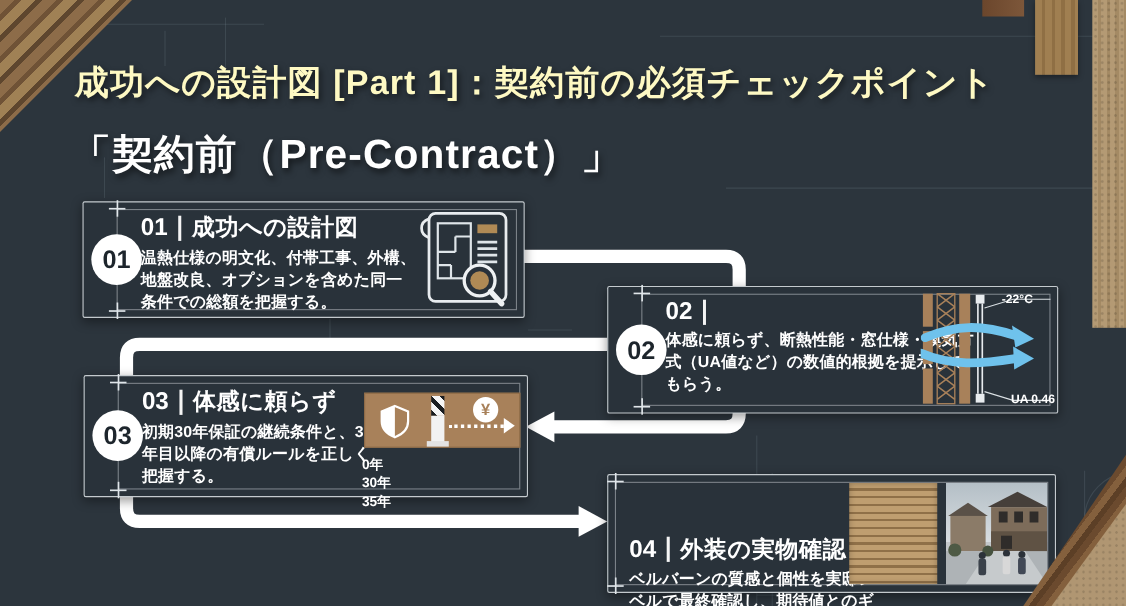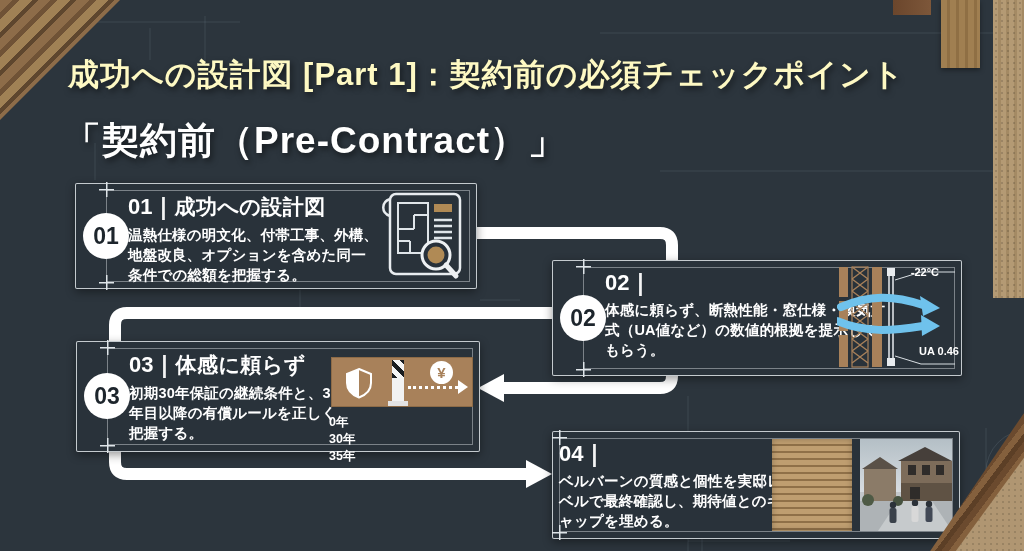--- a/index.html
+++ b/index.html
@@ -29,35 +29,35 @@
   .s4 .inner{inset:6px;}
   .plus{position:absolute;width:15px;height:15px;
     background:linear-gradient(#dfe5e9,#dfe5e9) center/15px 1.5px no-repeat,
                linear-gradient(#dfe5e9,#dfe5e9) center/1.5px 15px no-repeat;}
   .plus.tl{left:23px;top:-2px;} .plus.bl{left:23px;bottom:-2px;}
   .s4 .plus.tl{left:-1px;} .s4 .plus.bl{left:-1px;}
   .badge{position:absolute;left:7px;width:46px;height:46px;border-radius:50%;background:#fff;
     color:#1d252c;font-weight:700;font-size:23px;display:flex;align-items:center;justify-content:center;}
   .s1 .badge{top:29px;} .s2 .badge{top:34px;} .s3 .badge{top:31px;}
   .content{position:absolute;left:52px;top:9px;right:8px;bottom:8px;color:#fff;}
-  .s4 .content{left:6px;}
+  .s4 .content{left:19px;margin-top:44px;}
   .trow{display:flex;align-items:center;gap:8px;}
   .t-num{font-size:22px;font-weight:700;}
   .t-sep{font-size:21px;font-weight:700;opacity:.95;transform:scaleY(1.15);}
   .t-title{font-size:21px;font-weight:700;letter-spacing:.5px;white-space:nowrap;}
   .body{margin-top:5px;font-size:14.5px;font-weight:700;line-height:1.37;letter-spacing:.2px;}
   .s1 .body{width:252px;} .s2 .body{width:282px;} .s3 .body{width:214px;} .s4 .body{width:226px;}
 
   
   .icon1{position:absolute;right:8px;top:5px;}
 
   
   .icon2{position:absolute;right:2px;top:4px;width:122px;height:106px;}
   .icon2 .lbl{position:absolute;color:#fff;font-weight:700;font-size:11px;white-space:nowrap;}
-  .lbl-temp{top:1px;right:20px;} .lbl-ua{bottom:14px;right:0;}
+  .lbl-temp{top:1px;right:20px;} .lbl-ua{bottom:2px;right:0;}
 
   
   .icon3{position:absolute;right:6px;top:15px;width:142px;}
   .w-rect{position:relative;width:142px;height:50px;background:#a8815a;border:1px solid #8d6b47;box-sizing:border-box;}
   .w-shield{position:absolute;left:13px;top:8px;}
   .w-pole-stripe{position:absolute;left:60px;top:2px;width:12px;height:18px;
     background:repeating-linear-gradient(45deg,#1a1d20 0 4px,#f5f5f5 4px 9px);}
   .w-pole{position:absolute;left:60px;top:20px;width:12px;height:24px;background:#f2f2f2;}
   .w-base{position:absolute;left:56px;top:43px;width:20px;height:5px;background:#e3e3e3;}
   .w-yen{position:absolute;left:98px;top:3px;width:23px;height:23px;border-radius:50%;background:#fff;
@@ -235,20 +235,21 @@
   </div>
 
   <div class="step s4">
     <div class="inner"></div>
     <div class="plus tl"></div>
     <div class="plus bl"></div>
     <div class="content">
       <div class="trow">
         <span class="t-num">04</span>
         <span class="t-sep">|</span>
+        <span class="t-title">外装の実物確認</span>
       </div>
       <div class="body">ベルバーンの質感と個性を実邸レベルで最終確認し、期待値とのギャップを埋める。</div>
     </div>
     <div class="photos">
       <div class="tex"></div>
       <div class="photo">
         <svg width="92" height="92" viewBox="0 0 92 92">
           <polygon points="2,30 20,18 38,30" fill="#5a5148"></polygon>
           <rect x="4" y="30" width="32" height="32" fill="#8b7b68"></rect>
           <polygon points="38,22 65,8 92,22" fill="#463f3a"></polygon>

